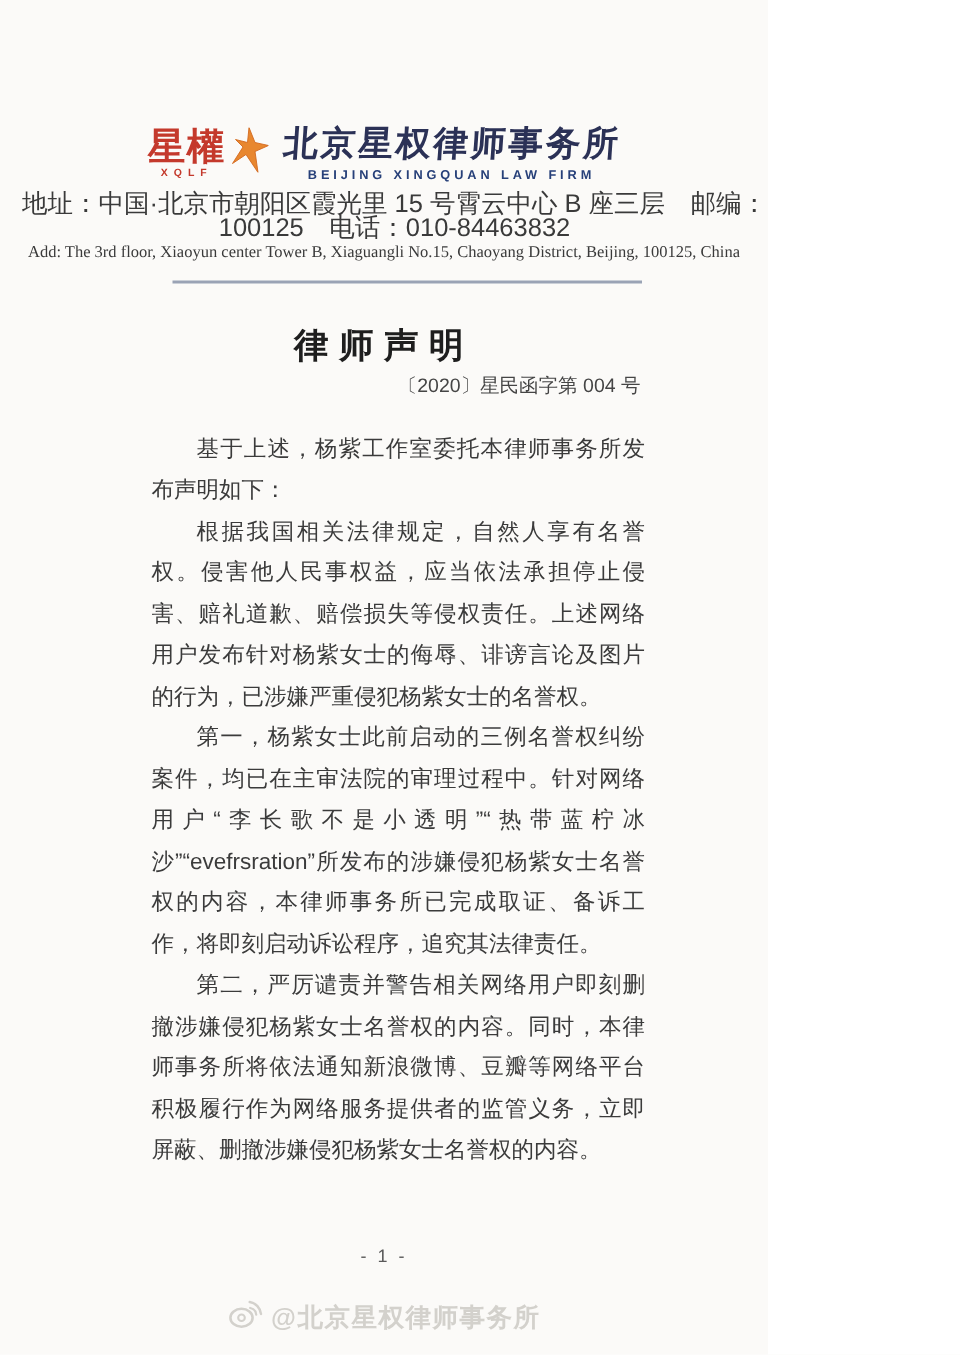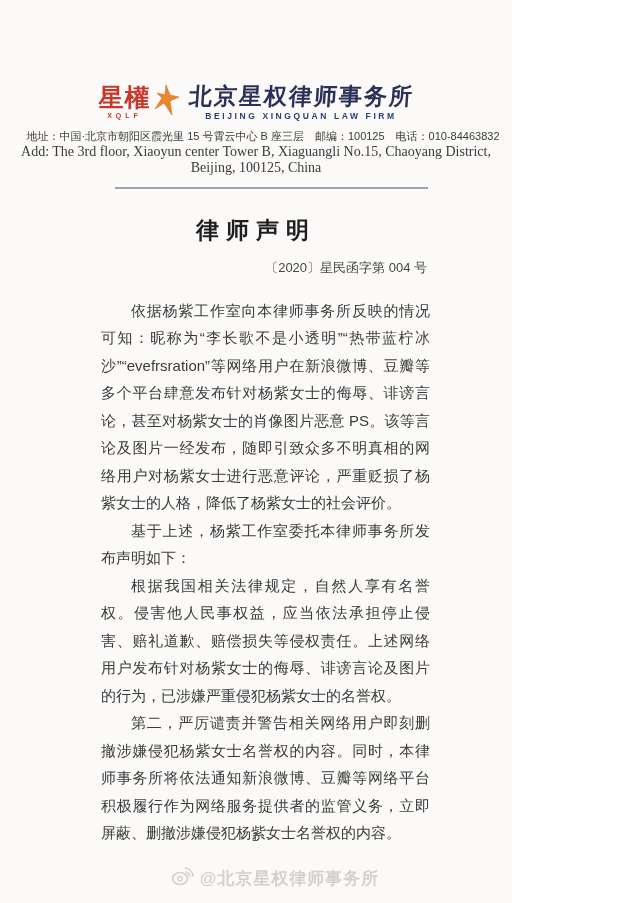--- a/index.html
+++ b/index.html
@@ -25,47 +25,47 @@
   .logo-star{margin-left:-6px;margin-right:2px;}
   .firm-names{display:flex;flex-direction:column;align-items:center;line-height:1;}
   .firm-cn{
     font-family:"DejaVu Serif","Liberation Serif",serif;
     font-size:23px;font-weight:700;color:#2b3156;
     transform:skewX(-4deg);letter-spacing:2px;
   }
   .firm-en{font-size:8.5px;font-weight:700;color:#274079;letter-spacing:2.6px;margin-top:5px;}
   
   .address-block{margin-top:7px;text-align:center;line-height:16px;}
-  .address-cn{font-size:11px;color:#3a3a3a;padding-left:14px;}
-  .address-en{font-size:14px;color:#3a3a3a;font-family:"Liberation Serif","DejaVu Serif",serif;}
+  .address-cn{font-size:17px;color:#3a3a3a;padding-left:14px;}
+  .address-en{font-size:11px;color:#3a3a3a;font-family:"Liberation Serif","DejaVu Serif",serif;}
   .divider{height:0;border-top:2px solid #9aa3b5;margin:11px 84px 0 115px;}
   
   .doc-title{
     margin-top:26px;text-align:center;
     font-size:23px;font-weight:700;color:#1e1e1e;letter-spacing:7px;
   }
-  .doc-number{margin-top:13px;text-align:right;margin-right:85px;font-size:13px;color:#454545;}
+  .doc-number{margin-top:2px;text-align:right;margin-right:85px;font-size:13px;color:#454545;}
   
   .body-text{
     margin:20px 82px 0 101px;
     font-size:15px;line-height:27.5px;color:#3b3b3b;
     text-align:justify;
   }
   .body-text p{margin:0;text-indent:2em;}
   
   .seal{position:absolute;left:568px;top:168px;opacity:0.88;}
   
   .page-number{
     position:absolute;top:830px;left:0;width:100%;
     text-align:center;font-size:12px;color:#5a5a5a;letter-spacing:2px;
   }
   .watermark{
     position:absolute;top:866px;left:0;width:100%;
     display:flex;justify-content:center;align-items:center;gap:5px;
-    color:#d3d1cc;font-size:17px;font-weight:700;letter-spacing:1px;padding-left:19px;
+    color:#d3d1cc;font-size:17px;font-weight:700;letter-spacing:1px;
   }
 </style>
 </head>
 <body>
 
 <div class="page">
 
   <div class="header">
     <div class="logo-row">
       <div class="logo-mark">
@@ -86,23 +86,23 @@
       <div class="address-cn">地址：中国·北京市朝阳区霞光里 15 号霄云中心 B 座三层　邮编：100125　电话：010-84463832</div>
       <div class="address-en">Add: The 3rd floor, Xiaoyun center Tower B, Xiaguangli No.15, Chaoyang District, Beijing, 100125, China</div>
     </div>
     <div class="divider"></div>
   </div>
 
   <div class="doc-title">律师声明</div>
   <div class="doc-number">〔2020〕星民函字第 004 号</div>
 
   <div class="body-text">
-    <p>依据杨紫工作室向本律师事务所反映的情况可知：昵称为“李长歌不是小透明”“热带蓝柠冰沙”“evefrsration”等网络用户在新浪微博、豆瓣等多个平台肆意发布针对杨紫女士的侮辱、诽谤言论，甚至对杨紫女士的肖像图片恶意 PS。该等言论及图片一经发布，随即引致众多不明真相的网络用户对杨紫女士进行恶意评论，严重贬损了杨紫女士的人格，降低了杨紫女士的社会评价。</p>
     <p>基于上述，杨紫工作室委托本律师事务所发布声明如下：</p>
     <p>根据我国相关法律规定，自然人享有名誉权。侵害他人民事权益，应当依法承担停止侵害、赔礼道歉、赔偿损失等侵权责任。上述网络用户发布针对杨紫女士的侮辱、诽谤言论及图片的行为，已涉嫌严重侵犯杨紫女士的名誉权。</p>
+    <p>第一，杨紫女士此前启动的三例名誉权纠纷案件，均已在主审法院的审理过程中。针对网络用户“李长歌不是小透明”“热带蓝柠冰沙”“evefrsration”所发布的涉嫌侵犯杨紫女士名誉权的内容，本律师事务所已完成取证、备诉工作，将即刻启动诉讼程序，追究其法律责任。</p>
     <p>第二，严厉谴责并警告相关网络用户即刻删撤涉嫌侵犯杨紫女士名誉权的内容。同时，本律师事务所将依法通知新浪微博、豆瓣等网络平台积极履行作为网络服务提供者的监管义务，立即屏蔽、删撤涉嫌侵犯杨紫女士名誉权的内容。</p>
   </div>
 
   <svg class="seal" width="190" height="190" viewBox="0 0 190 190">
     <defs>
       <path id="ringPath" d="M95,95 m-71,0 a71,71 0 1,1 142,0 a71,71 0 1,1 -142,0" fill="none"></path>
       <path id="numPath" d="M95,95 m-52,0 a52,52 0 1,0 104,0 a52,52 0 1,0 -104,0" fill="none"></path>
     </defs>
     <circle cx="95" cy="95" r="88" fill="none" stroke="#c23b2e" stroke-width="6"></circle>
     <text font-size="14" font-weight="bold" fill="#c23b2e" letter-spacing="3.5">

